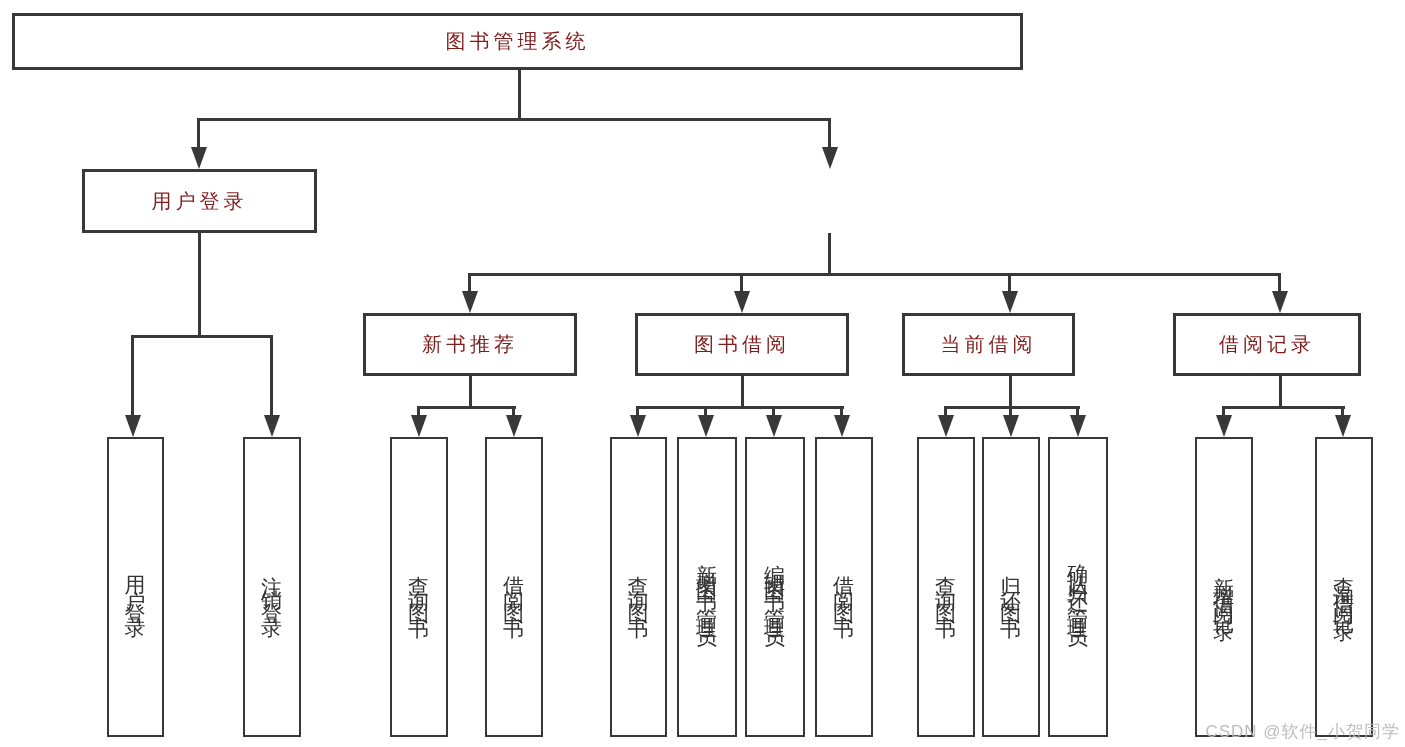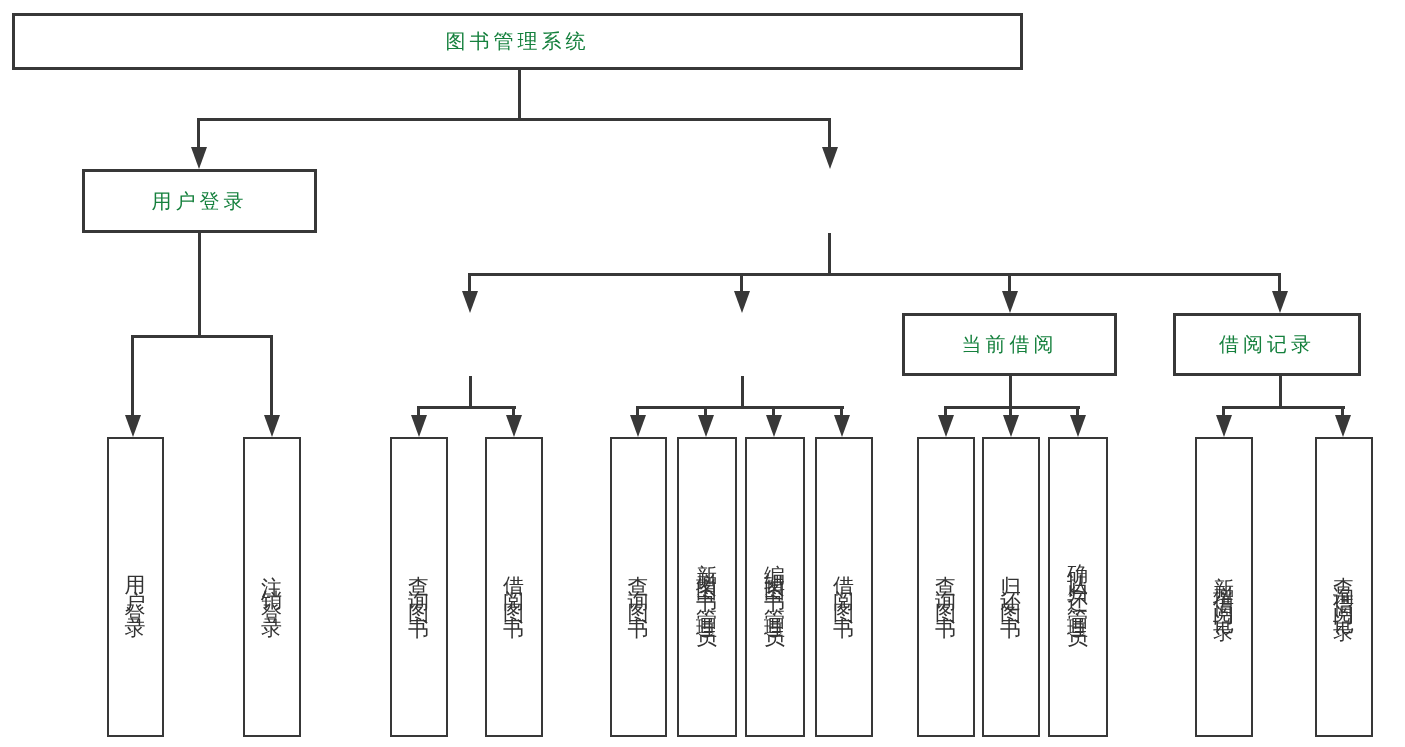--- a/index.html
+++ b/index.html
@@ -13,21 +13,21 @@
     overflow: hidden;
   }
   
   .box {
     position: absolute;
     border: 3px solid #383838;
     background: #ffffff;
     display: flex;
     align-items: center;
     justify-content: center;
-    color: #15803d;
+    color: #7f1d1d;
     font-size: 20px;
     letter-spacing: 4px;
     white-space: nowrap;
   }
   .vbox {
     position: absolute;
     top: 437px;
     height: 300px;
     border: 2px solid #383838;
     background: #ffffff;
@@ -92,21 +92,27 @@
   <div class="arrow" style="left:131px;top:335px;height:80px"></div>
   <div class="arrow" style="left:270px;top:335px;height:80px"></div>
 
   <div class="v" style="left:828px;top:233px;height:40px"></div>
   <div class="h" style="left:468px;top:273px;width:813px"></div>
   <div class="arrow" style="left:468px;top:273px;height:18px"></div>
   <div class="arrow" style="left:740px;top:273px;height:18px"></div>
   <div class="arrow" style="left:1008px;top:273px;height:18px"></div>
   <div class="arrow" style="left:1278px;top:273px;height:18px"></div>
 
-  <div class="box" style="left:902px;top:313px;width:215px;height:63px">
+  <div class="box" style="left:363px;top:313px;width:214px;height:63px">
+    <span>新书推荐</span>
+  </div>
+  <div class="box" style="left:635px;top:313px;width:214px;height:63px">
+    <span>图书借阅</span>
+  </div>
+  <div class="box" style="left:902px;top:313px;width:173px;height:63px">
     <span>当前借阅</span>
   </div>
   <div class="box" style="left:1173px;top:313px;width:188px;height:63px">
     <span>借阅记录</span>
   </div>
 
   <div class="v" style="left:469px;top:376px;height:30px"></div>
   <div class="h" style="left:417px;top:406px;width:99px"></div>
   <div class="arrow" style="left:417px;top:406px;height:9px"></div>
   <div class="arrow" style="left:512px;top:406px;height:9px"></div>
@@ -166,14 +172,15 @@
     <span>确认归还（管理员）</span>
   </div>
 
   <div class="vbox" style="left:1195px;width:58px">
     <span>新增借阅记录</span>
   </div>
   <div class="vbox" style="left:1315px;width:58px">
     <span>查询借阅记录</span>
   </div>
 
+  <div class="watermark">CSDN @软件_小贺同学</div>
 
 </div>
 
 </body></html>

